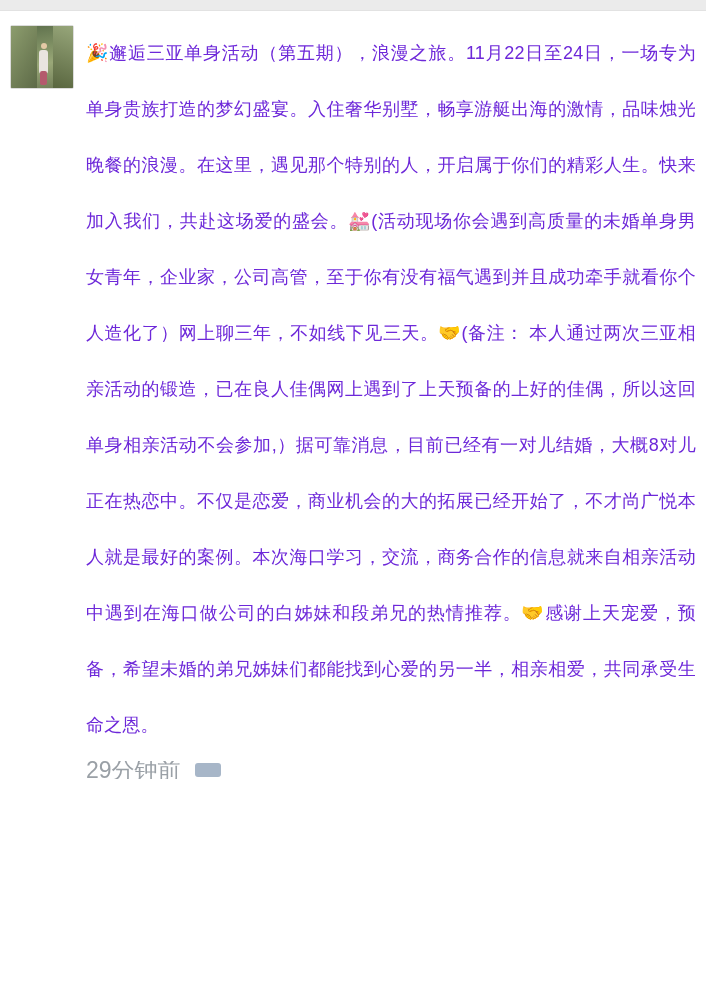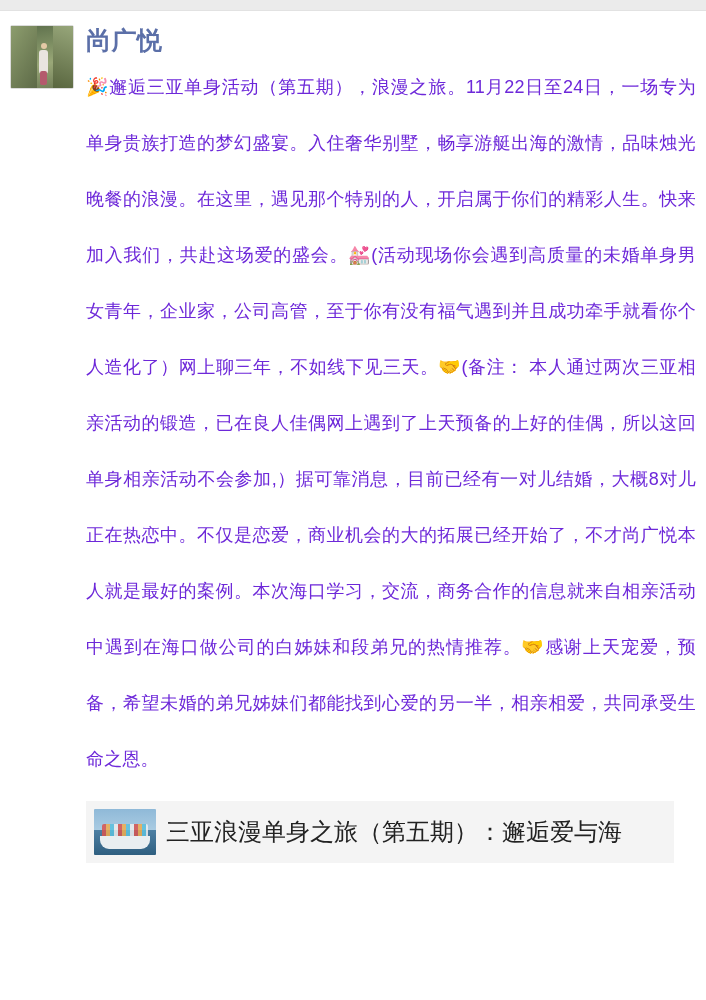--- a/index.html
+++ b/index.html
@@ -178,28 +178,24 @@
   <div class="avatar">
     <div class="rock-l"></div>
     <div class="rock-r"></div>
     <div class="person-body"></div>
     <div class="person-head"></div>
     <div class="person-legs"></div>
   </div>
 
   <div class="post-body">
 
-    <div class="author">尚广悦</div>
 
     <div class="content">🎉邂逅三亚单身活动（第五期），浪漫之旅。11月22日至24日，一场专为单身贵族打造的梦幻盛宴。入住奢华别墅，畅享游艇出海的激情，品味烛光晚餐的浪漫。在这里，遇见那个特别的人，开启属于你们的精彩人生。快来加入我们，共赴这场爱的盛会。💒(活动现场你会遇到高质量的未婚单身男女青年，企业家，公司高管，至于你有没有福气遇到并且成功牵手就看你个人造化了）网上聊三年，不如线下见三天。🤝(备注： 本人通过两次三亚相亲活动的锻造，已在良人佳偶网上遇到了上天预备的上好的佳偶，所以这回单身相亲活动不会参加,）据可靠消息，目前已经有一对儿结婚，大概8对儿正在热恋中。不仅是恋爱，商业机会的大的拓展已经开始了，不才尚广悦本人就是最好的案例。本次海口学习，交流，商务合作的信息就来自相亲活动中遇到在海口做公司的白姊妹和段弟兄的热情推荐。🤝感谢上天宠爱，预备，希望未婚的弟兄姊妹们都能找到心爱的另一半，相亲相爱，共同承受生命之恩。</div>
 
-    <div class="link-card">
-      <div class="link-thumb">
-        <div class="crowd"></div>
-        <div class="boat"></div>
-      </div>
-      <div class="link-title">三亚浪漫单身之旅（第五期）：邂逅爱与海</div>
+
+
+    <div class="meta-row">
+      <span class="meta-time">29分钟前</span>
+      <span class="meta-action"></span>
     </div>
-
-
 
   </div>
 </div>
 
 </body></html>

